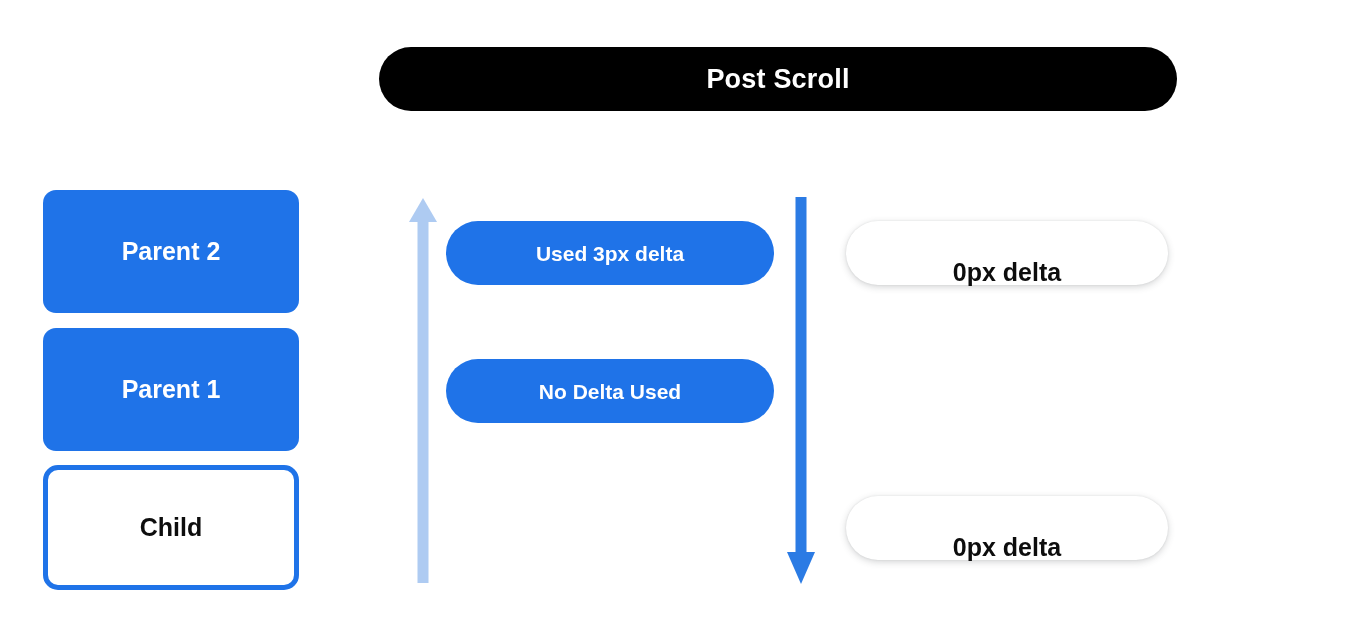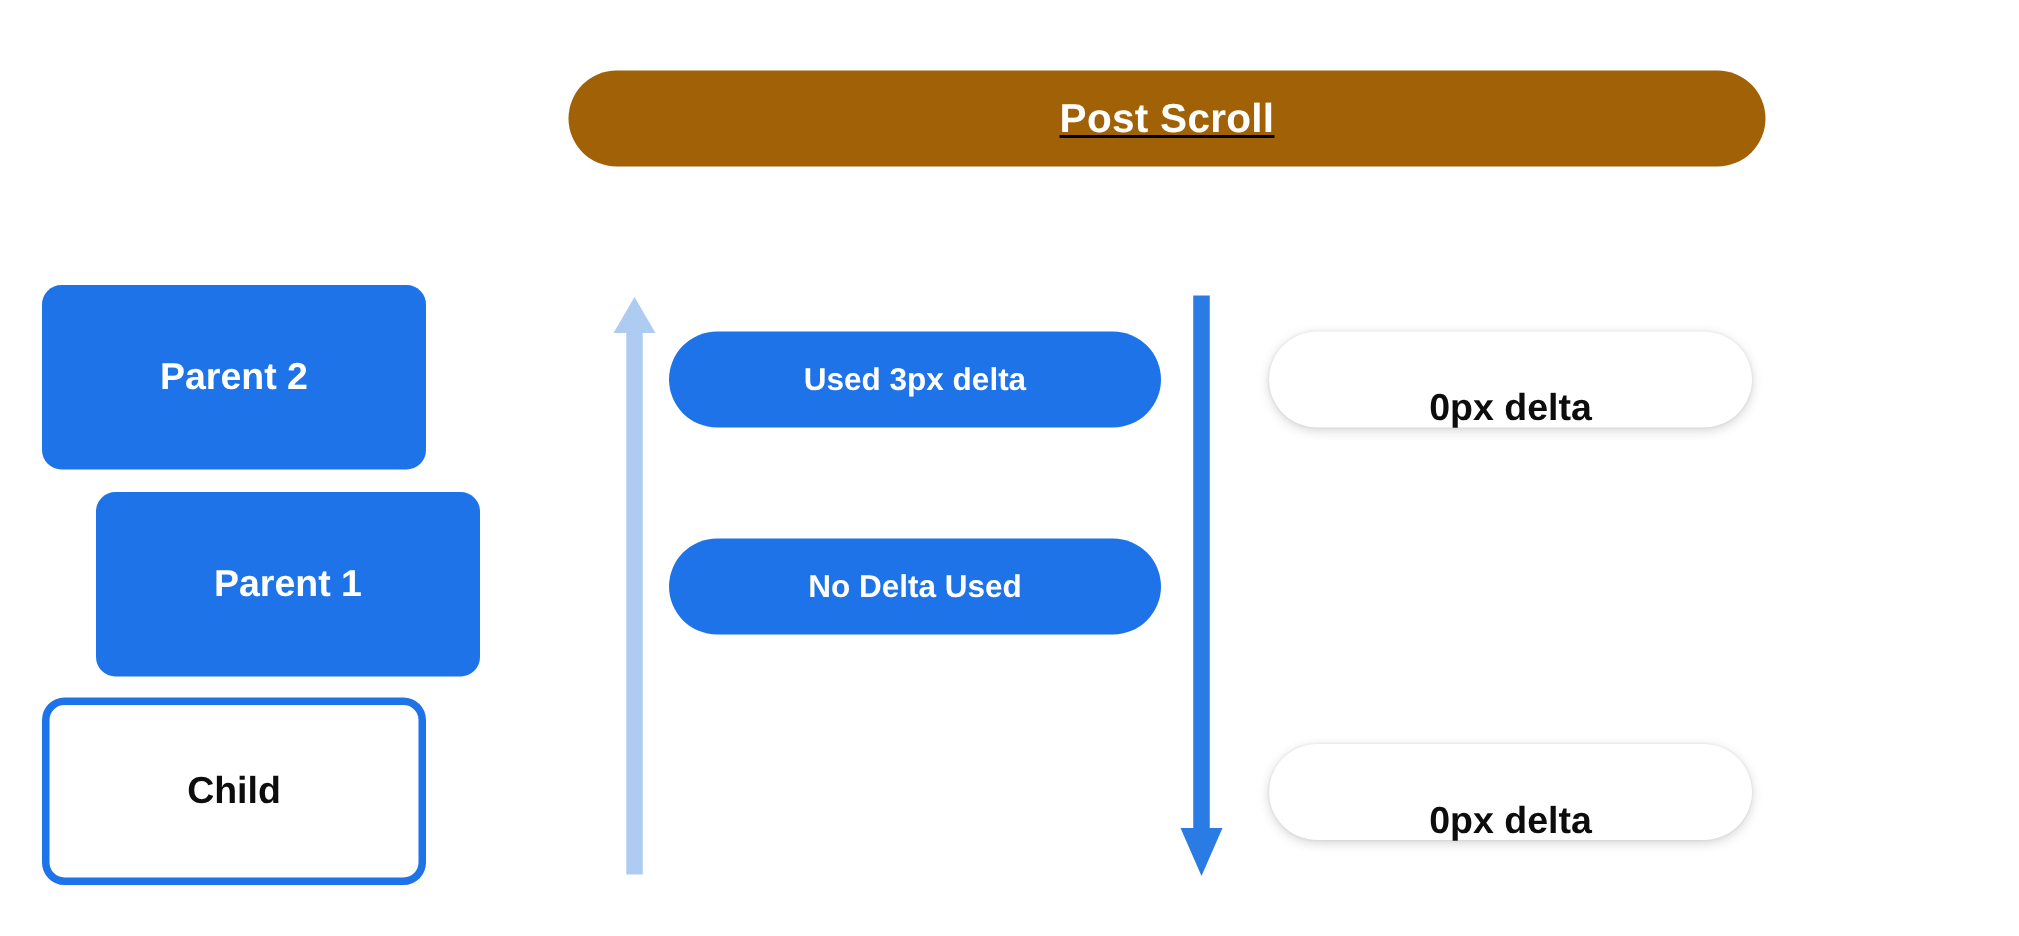--- a/index.html
+++ b/index.html
@@ -18,40 +18,39 @@
     overflow: hidden;
   }
 
   
   .title-pill {
     position: absolute;
     left: 379px;
     top: 47px;
     width: 798px;
     height: 64px;
-    background: #a16207;
+    background: #000000;
     border-radius: 32px;
     display: flex;
     align-items: center;
     justify-content: center;
     box-sizing: border-box;
-    text-decoration: underline;
   }
   .title-pill .label {
     color: #ffffff;
     font-size: 27px;
     font-weight: bold;
     letter-spacing: 0.2px;
     line-height: 1;
   }
 
   
   .node-box {
     position: absolute;
-    left: 28px;
+    left: 43px;
     width: 256px;
     box-sizing: border-box;
     display: flex;
     align-items: center;
     justify-content: center;
     border-radius: 13px;
   }
   .node-box.filled {
     background: #1f73e8;
   }
@@ -68,21 +67,21 @@
     align-items: center;
   }
   .node-box.outlined .label {
     color: #0d0d0d;
     font-size: 25px;
     font-weight: bold;
     line-height: 1;
   }
 
   #box-parent2 { top: 190px; height: 123px; }
-  #box-parent1 { top: 328px; height: 123px; margin-left: 36px; }
+  #box-parent1 { top: 328px; height: 123px; }
   #box-child   { top: 465px; height: 125px; }
 
   
   .arrow {
     position: absolute;
     top: 190px;
     width: 40px;
     height: 400px;
   }
   #arrow-up   { left: 403px; }

